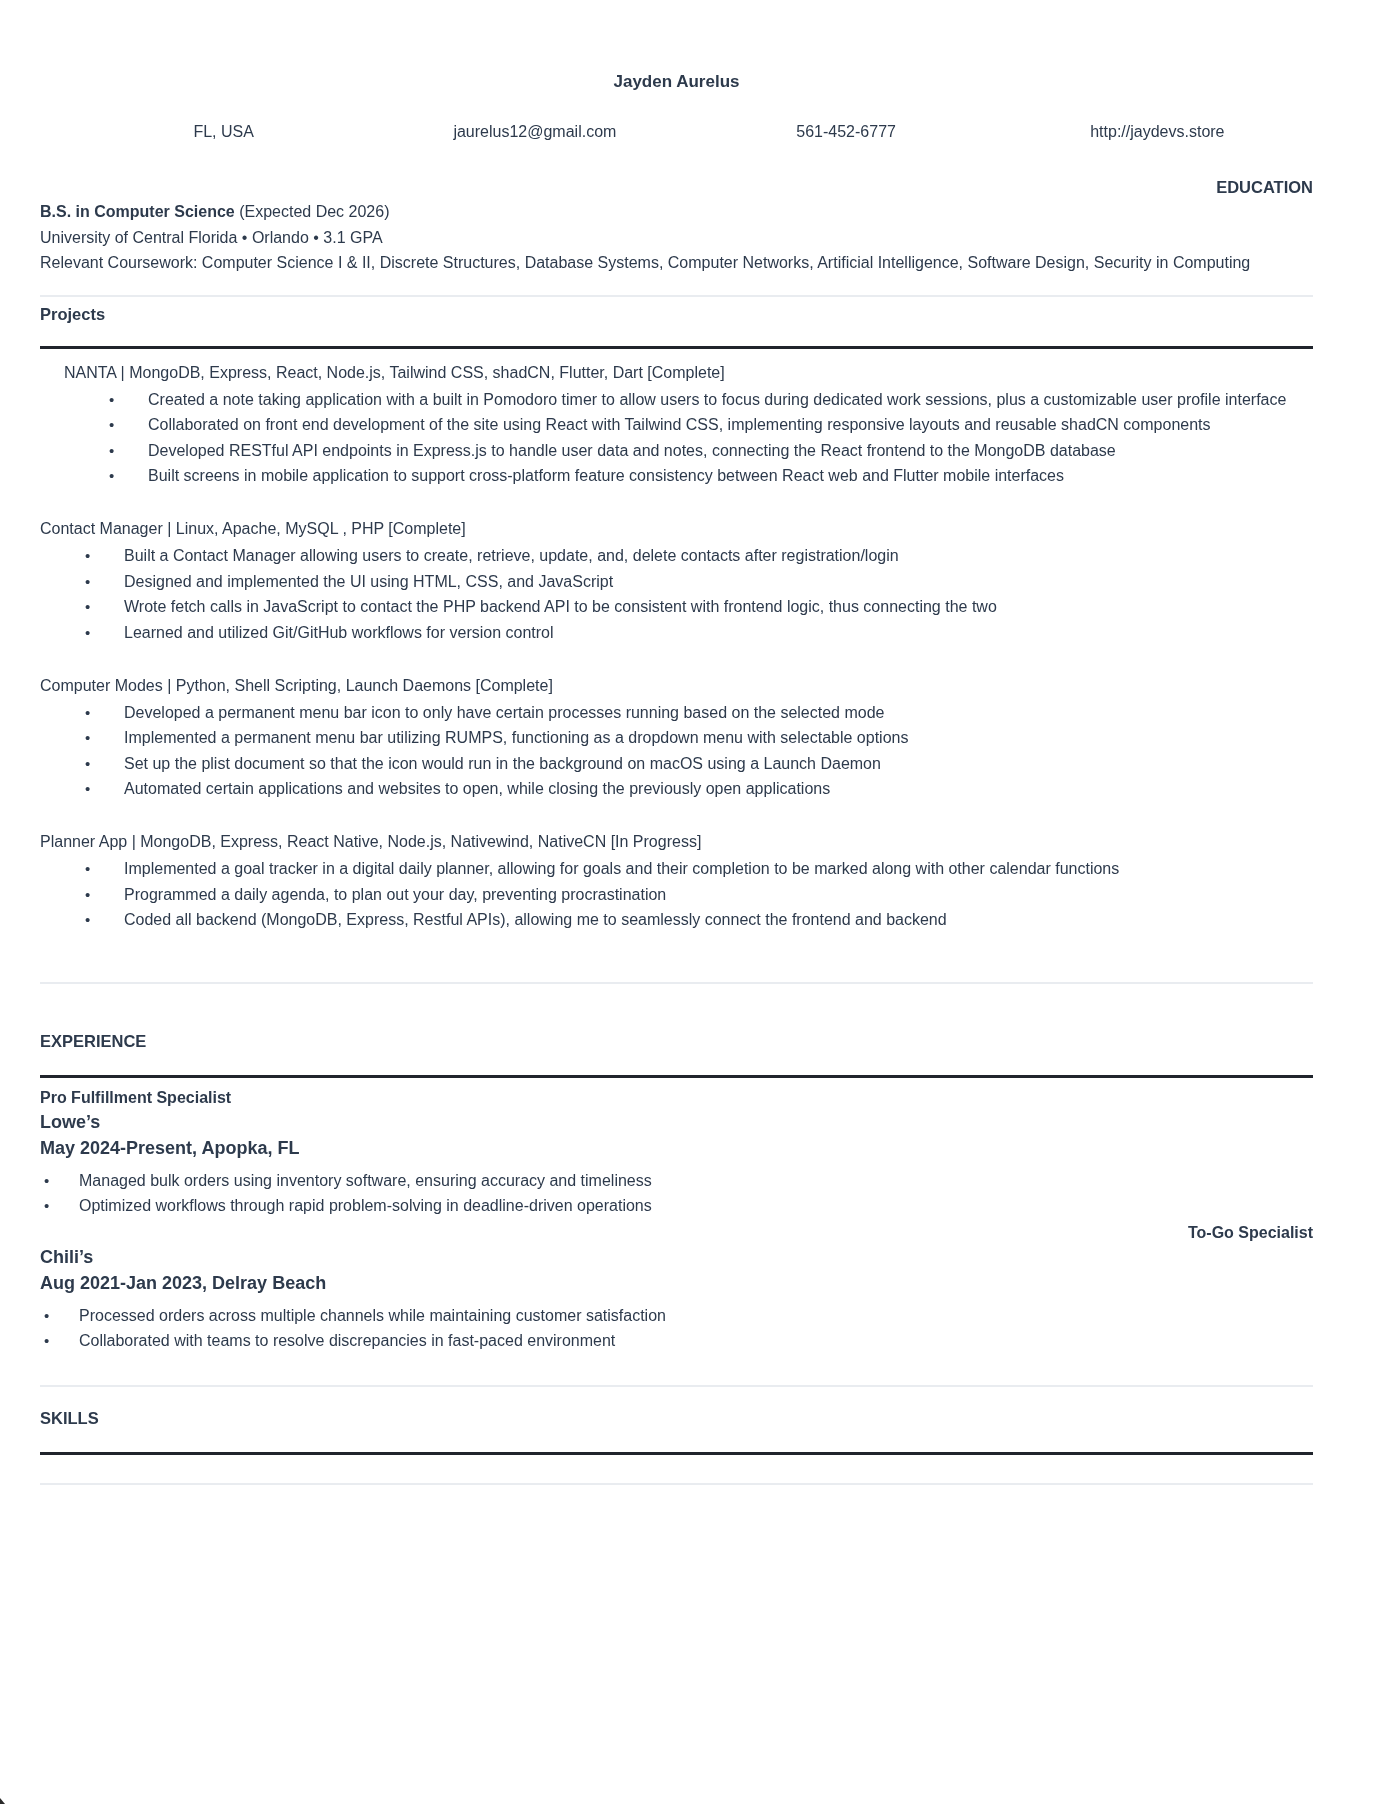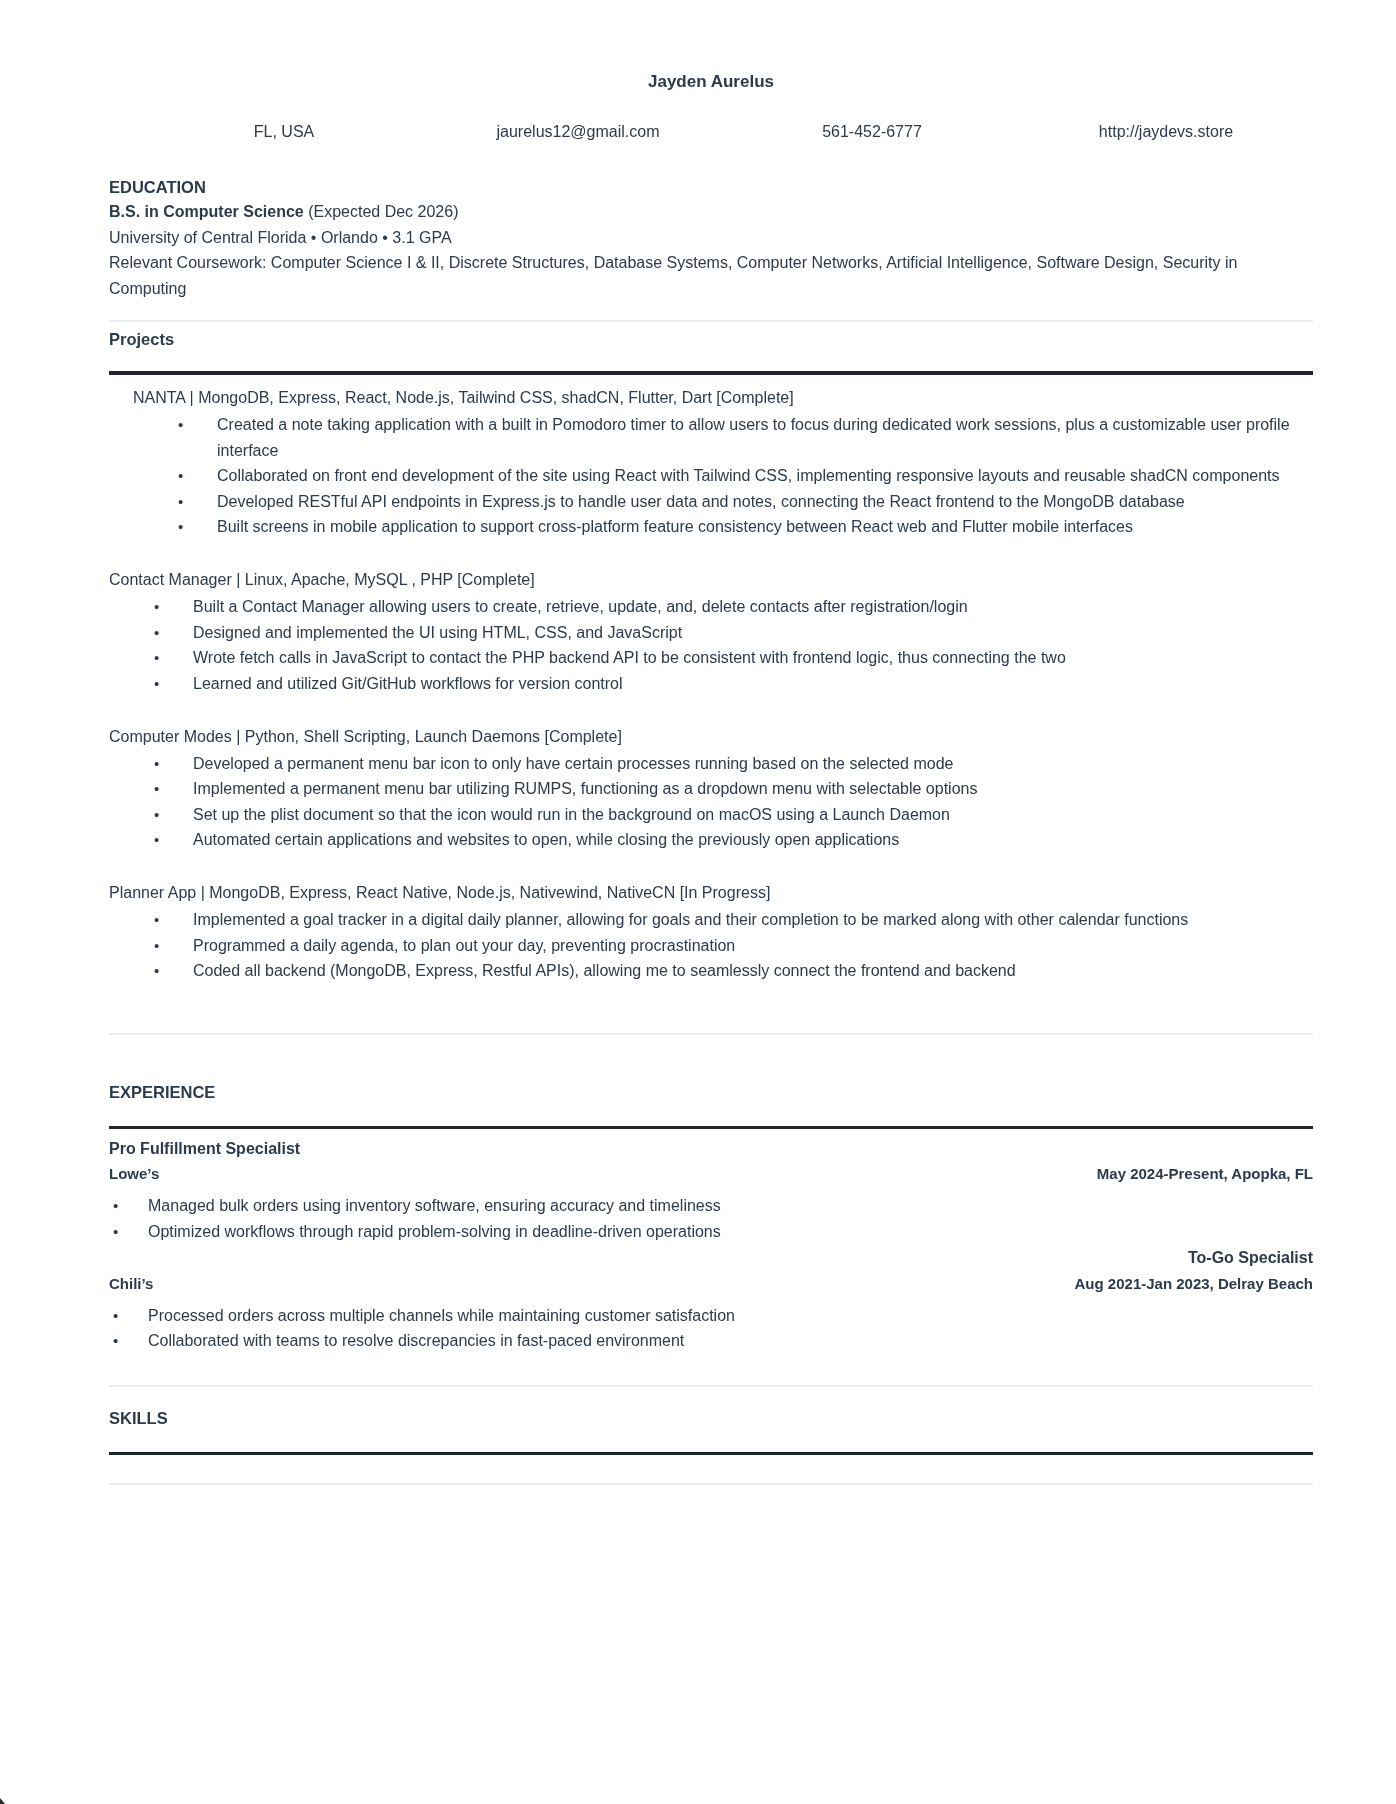--- a/index.html
+++ b/index.html
@@ -6,21 +6,21 @@
   body {
     width: 1396px; height: 1804px;
     font-family: "Liberation Sans", "DejaVu Sans", sans-serif;
     color: #2d3a4c;
     overflow: hidden;
     position: relative;
   }
   .page {
     box-sizing: border-box;
     width: 1396px; height: 1804px;
-    padding: 72px 83px 0 109px;
+    padding: 72px 83px 0 40px;
     background: #ffffff;
     position: relative;
   }
   
   .name {
     text-align: center;
     font-size: 17px; font-weight: bold;
     line-height: 20px;
   }
   .contact-row {
@@ -37,20 +37,21 @@
   
   .section-heading {
     margin: 7px 0 0 0;
     font-size: 16.5px; font-weight: bold;
     line-height: 20px;
   }
   .plain-heading {
     margin: 35px 0 0 0;
     font-size: 16.5px; font-weight: bold;
     line-height: 20px;
+    text-align: right;
   }
   .rule-light { height: 2px; background: #e9ecf0; margin-top: 19px; }
   .rule-dark  { height: 3.5px; background: #20242c; margin-top: 22px; }
   #experience-divider { margin-top: 49px; }
   #skills-divider { margin-top: 31px; }
   #experience-rule, #skills-rule { margin-top: 24px; }
   #trailing-divider { margin-top: 27.5px; }
   .heading-after-divider { margin-top: 47px; }
   #skills-heading { margin-top: 21px; }
   
@@ -70,21 +71,21 @@
   .exp-bullets li { padding-left: 39px; }
   .exp-bullets li::before {
     content: "\2022"; position: absolute; left: 4px; top: 0;
     font-size: 15px;
   }
   
   .job-title { margin: 6.5px 0 0 0; font-size: 16px; font-weight: bold; line-height: 25.5px; }
   .job + .job .job-title { margin-top: 1px; text-align: right; }
   .job-row {
     display: flex; justify-content: space-between;
-    font-size: 15px; font-weight: bold; line-height: 25.5px;
+    font-size: 18px; font-weight: bold; line-height: 25.5px; flex-direction: column;
   }
   
   .skills-body { margin-top: 10px; }
   
   .corner-mark {
     position: absolute; left: 0; bottom: 0;
     width: 5px; height: 6px;
     background: #2a2a2a;
     clip-path: polygon(0 0, 100% 100%, 0 100%);
   }

